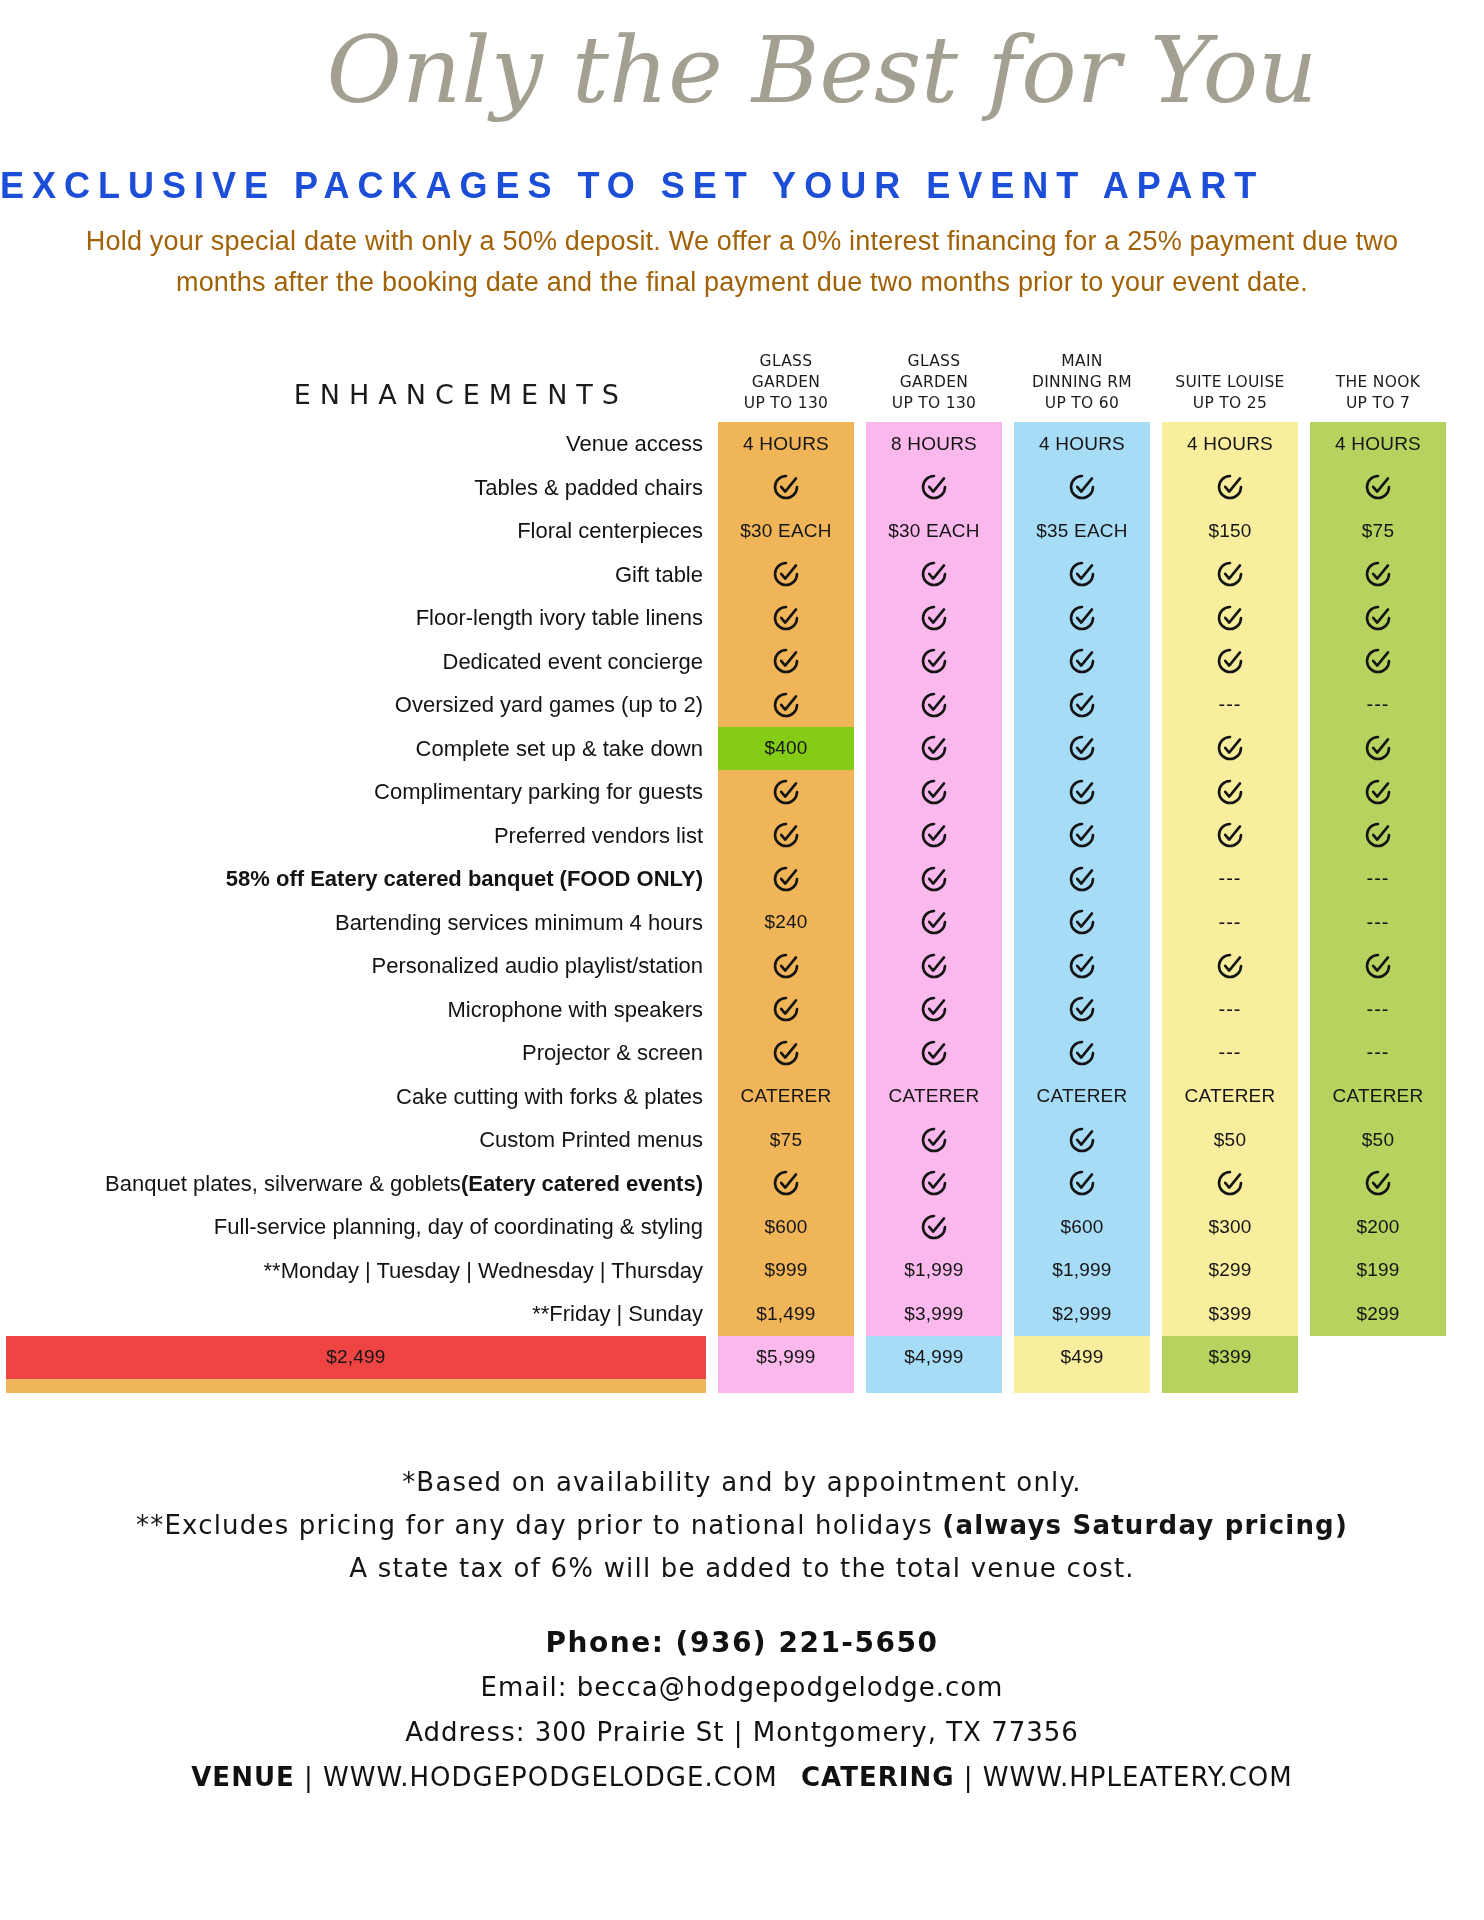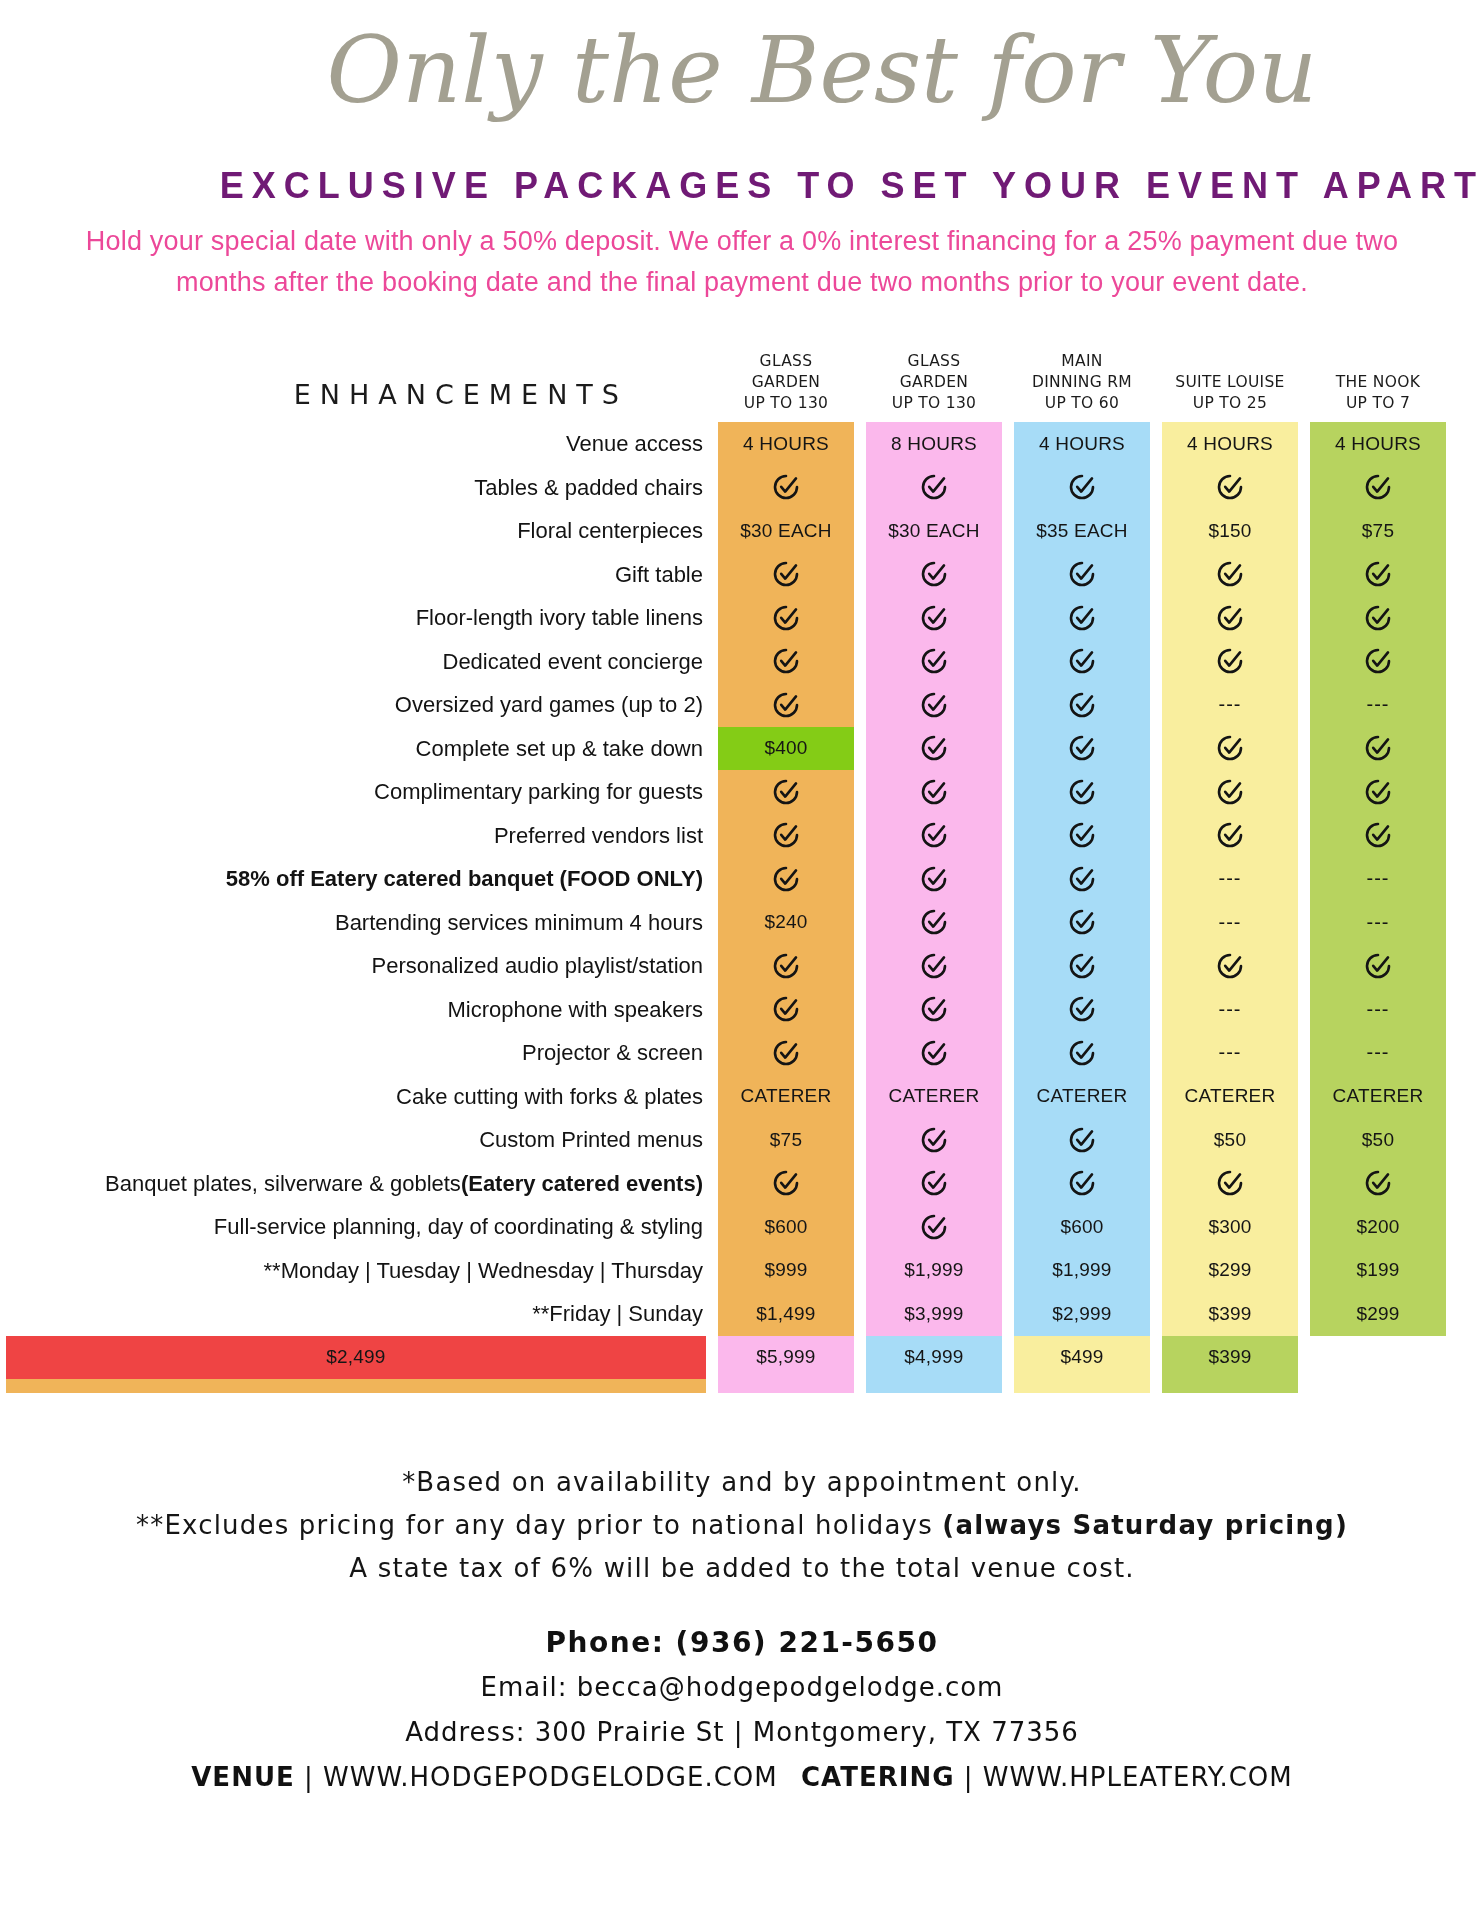--- a/index.html
+++ b/index.html
@@ -19,34 +19,34 @@
     font-family:"DejaVu Serif",serif;
     font-style:italic;
     font-size:92px;
     line-height:1.1;
     color:#a3a091;
     transform:translateX(80px);
     white-space:nowrap;
   }
   .title{
     margin-top:44px;
-    text-align:right;
+    text-align:left;
     font-weight:bold;
     font-size:36px;
     letter-spacing:8px;
-    color:#701a75;
+    color:#1d4ed8;
     white-space:nowrap;
   }
   .intro{
     margin-top:14px;
     text-align:center;
     font-size:27px;
     line-height:1.5;
     letter-spacing:0.2px;
-    color:#ec4899;
+    color:#a16207;
   }
   
   .pkg-table{
     display:grid;
     grid-template-columns:700px repeat(5,136px);
     grid-template-rows:80px repeat(22,43.5px) 14px;
     column-gap:12px;
     margin-left:6px;
     margin-top:40px;
   }

